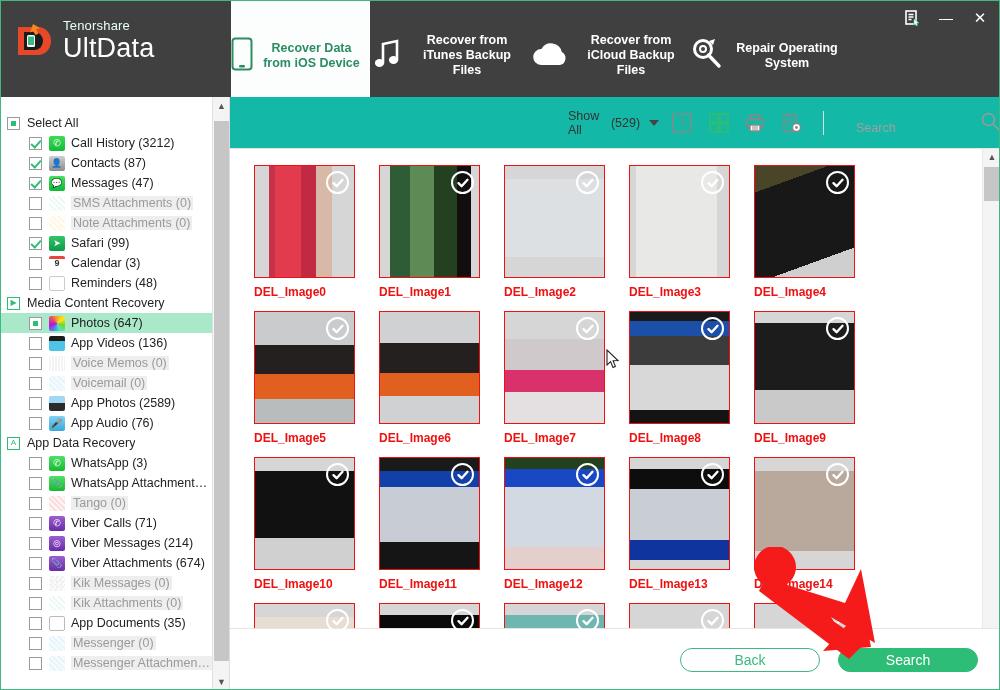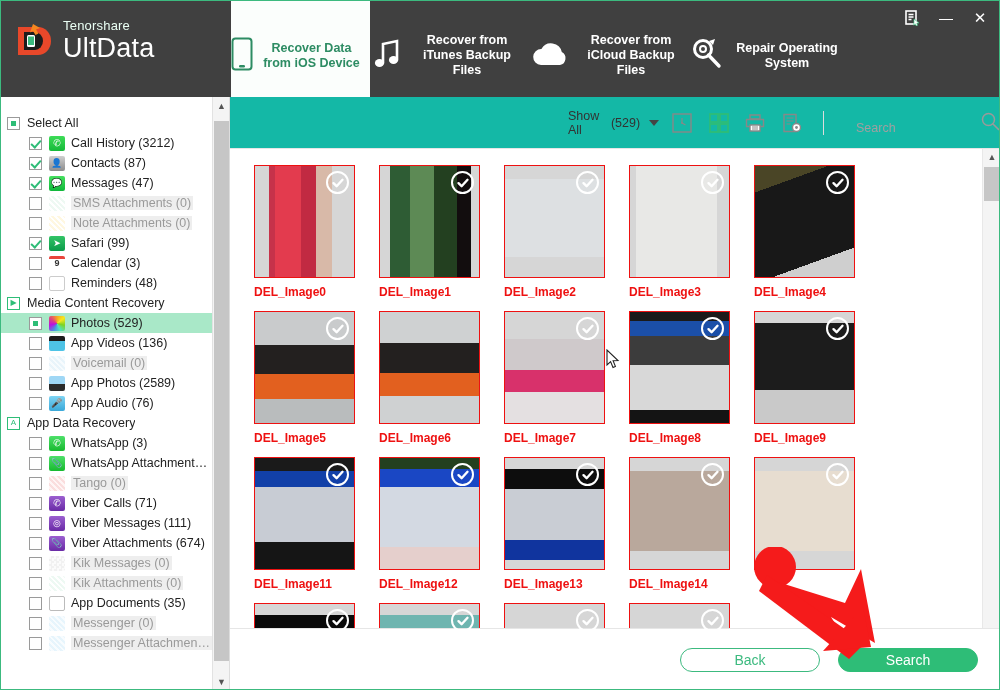--- a/index.html
+++ b/index.html
@@ -401,26 +401,31 @@
           <span class="ico" style="background:#ffffff;border:1px solid #ccc">⋮</span>
           <span class="lbl">Reminders (48)</span>
         </div>
         <div class="row">
           <span class="grp-tog">▶</span>
           <span class="lbl">Media Content Recovery</span>
         </div>
         <div class="row child selected">
           <span class="chk partial"></span>
           <span class="ico" style="background:conic-gradient(#f5a623,#f8e71c,#7ed321,#50e3c2,#4a90e2,#bd10e0,#e0457b,#f5a623)"></span>
-          <span class="lbl">Photos (529)</span>
+          <span class="lbl">Photos (647)</span>
         </div>
         <div class="row child">
           <span class="chk"></span>
           <span class="ico" style="background:linear-gradient(#1c1c1c 0 36%,#4ec3e6 36% 100%)"></span>
           <span class="lbl">App Videos (136)</span>
+        </div>
+        <div class="row child dim">
+          <span class="chk"></span>
+          <span class="ico faded" style="background:repeating-linear-gradient(90deg,#dedede 0 2px,#fff 2px 3px)"></span>
+          <span class="lbl">Voice Memos (0)</span>
         </div>
         <div class="row child dim">
           <span class="chk"></span>
           <span class="ico faded" style="background:repeating-linear-gradient(45deg,#bfe0f2 0 2px,#e9f4fb 2px 4px)"></span>
           <span class="lbl">Voicemail (0)</span>
         </div>
         <div class="row child">
           <span class="chk"></span>
           <span class="ico" style="background:linear-gradient(#9fd7f5 0 50%,#2b2b2b 50% 100%)"></span>
           <span class="lbl">App Photos (2589)</span>
@@ -450,21 +455,21 @@
           <span class="lbl">Tango (0)</span>
         </div>
         <div class="row child">
           <span class="chk"></span>
           <span class="ico" style="background:linear-gradient(#9b5fd0,#6a2ba6)">✆</span>
           <span class="lbl">Viber Calls (71)</span>
         </div>
         <div class="row child">
           <span class="chk"></span>
           <span class="ico" style="background:linear-gradient(#9b5fd0,#6a2ba6)">◎</span>
-          <span class="lbl">Viber Messages (111)</span>
+          <span class="lbl">Viber Messages (214)</span>
         </div>
         <div class="row child">
           <span class="chk"></span>
           <span class="ico" style="background:linear-gradient(#9b5fd0,#6a2ba6)">📎</span>
           <span class="lbl">Viber Attachments (674)</span>
         </div>
         <div class="row child dim">
           <span class="chk"></span>
           <span class="ico faded" style="background:repeating-conic-gradient(#d8d8d8 0 25%,#f6f6f6 0 50%) 0 0/5px 5px"></span>
           <span class="lbl">Kik Messages (0)</span>
@@ -651,20 +656,31 @@
           <div class="cell">
             <div class="thumb">
               <div class="thumb-art" style="background:linear-gradient(180deg,#d6d6d6 0 10%,#1c1c1c 10% 70%,#c9c9c9 70% 100%)"></div>
               <div class="check">
                 <svg width="14" height="14" viewBox="0 0 14 14">
                   <path d="M2.5 7.2 L5.6 10.2 L11.5 3.8" fill="none" stroke="#ffffff" stroke-width="2.4" stroke-linecap="round" stroke-linejoin="round"></path>
                 </svg>
               </div>
             </div>
             <div class="cap">DEL_Image9</div>
+          </div>
+          <div class="cell">
+            <div class="thumb">
+              <div class="thumb-art" style="background:linear-gradient(180deg,#d6d6d6 0 12%,#111 12% 72%,#d0d0d0 72% 100%)"></div>
+              <div class="check">
+                <svg width="14" height="14" viewBox="0 0 14 14">
+                  <path d="M2.5 7.2 L5.6 10.2 L11.5 3.8" fill="none" stroke="#ffffff" stroke-width="2.4" stroke-linecap="round" stroke-linejoin="round"></path>
+                </svg>
+              </div>
+            </div>
+            <div class="cap">DEL_Image10</div>
           </div>
           <div class="cell">
             <div class="thumb">
               <div class="thumb-art" style="background:linear-gradient(180deg,#1a1a1a 0 12%,#1240a8 12% 26%,#c8ccd4 26% 76%,#151515 76% 100%)"></div>
               <div class="check">
                 <svg width="14" height="14" viewBox="0 0 14 14">
                   <path d="M2.5 7.2 L5.6 10.2 L11.5 3.8" fill="none" stroke="#ffffff" stroke-width="2.4" stroke-linecap="round" stroke-linejoin="round"></path>
                 </svg>
               </div>
             </div>

